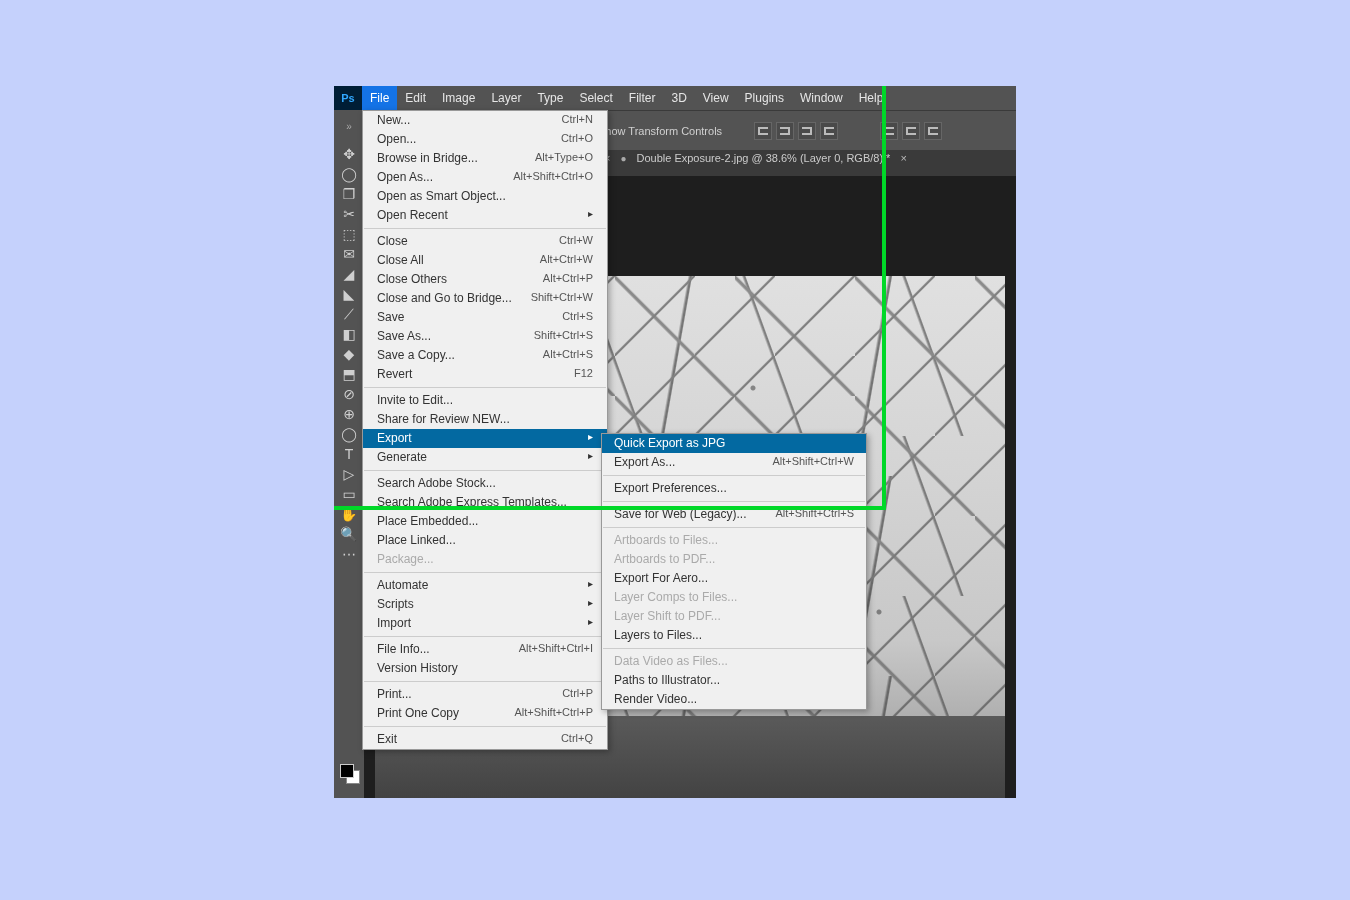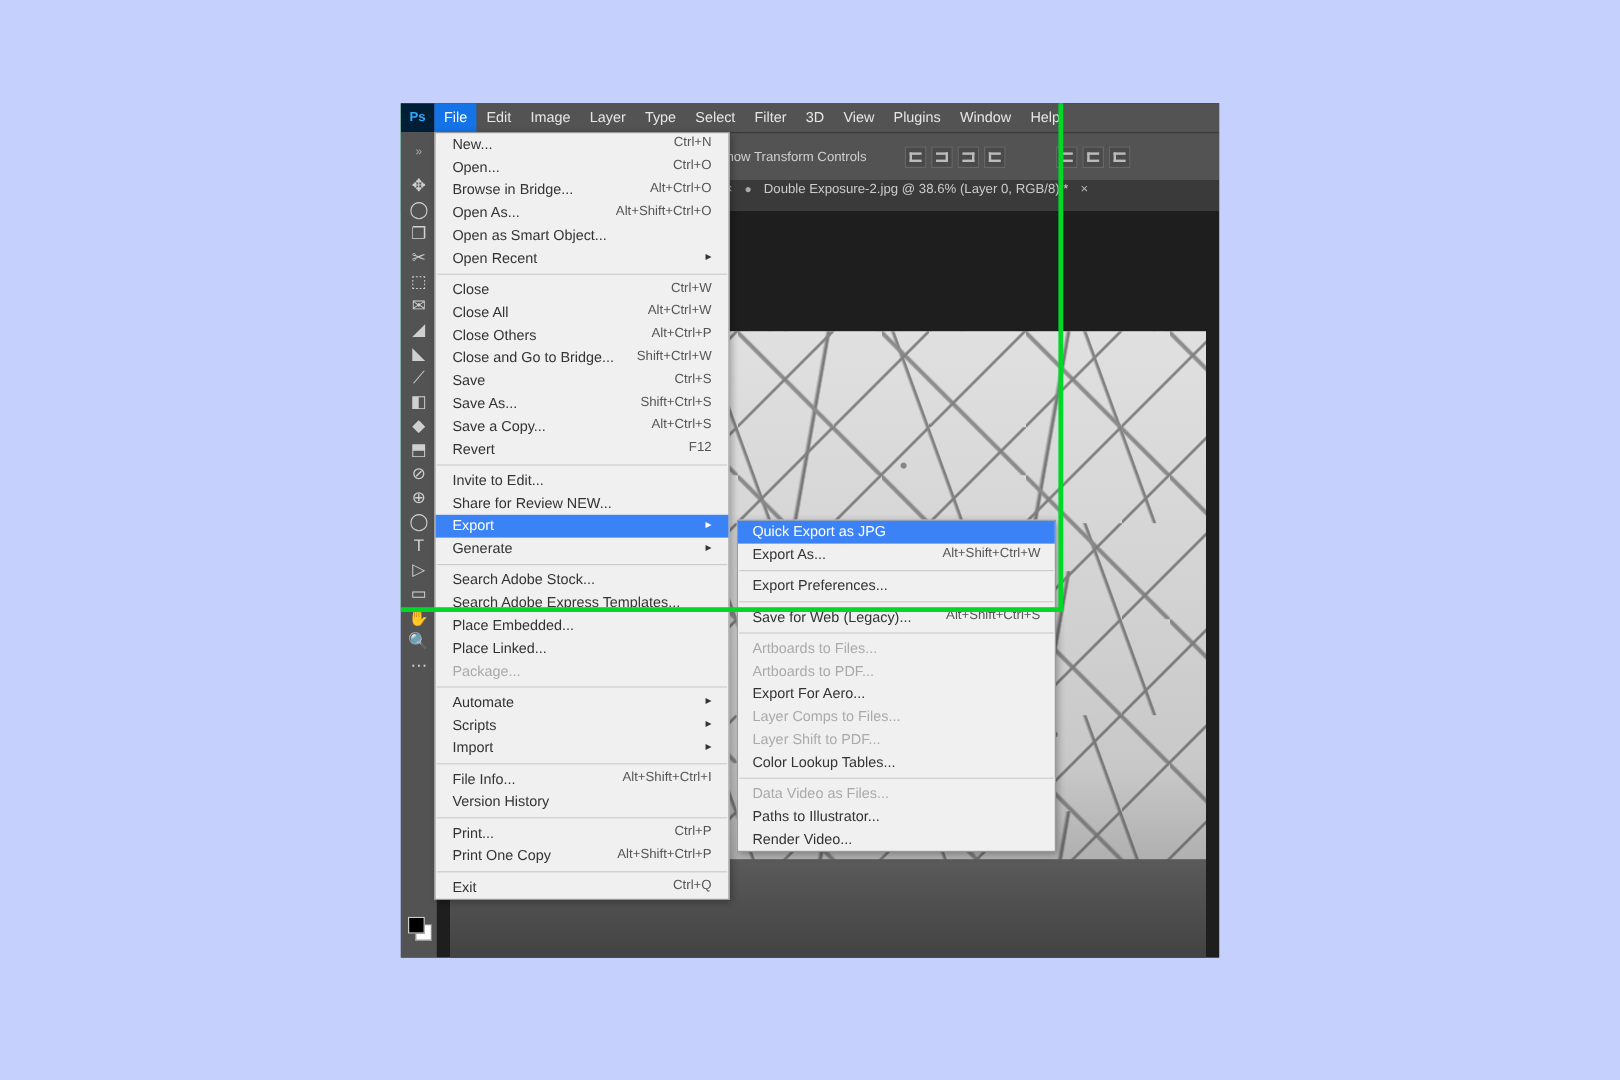--- a/index.html
+++ b/index.html
@@ -22,26 +22,26 @@
 linear-gradient(135deg,transparent 48%,#444 49%,#444 50%,transparent 51%),
 linear-gradient(45deg,transparent 48%,#555 49%,#555 50%,transparent 51%),
 linear-gradient(100deg,transparent 48%,#333 49%,#333 49.5%,transparent 50%),
 linear-gradient(70deg,transparent 48%,#444 49%,#444 49.5%,transparent 50%);
 background-size:80px 80px,120px 120px,200px 200px,160px 160px;opacity:.6}
 .ground{position:absolute;left:0;right:0;bottom:0;height:120px;background:linear-gradient(180deg,#5a5a5a 0%,#383838 100%)}
 .sidebar{position:absolute;left:0;top:24px;width:30px;bottom:0;background:#535353;display:flex;flex-direction:column;align-items:center;padding-top:6px;gap:8px;color:#d0d0d0}
 .tool{width:20px;height:20px;display:flex;align-items:center;justify-content:center;font-size:14px;cursor:default}
 .dropdown{position:absolute;left:28px;top:24px;width:246px;background:#f0f0f0;border:1px solid #999;box-shadow:2px 2px 6px rgba(0,0,0,.3);font-size:12px;color:#333}
 .dd-item{display:flex;justify-content:space-between;align-items:flex-start;padding:2px 14px;height:19px;cursor:default}
-.dd-sel{background:#3b82f6;color:#fff}
+.dd-sel{background:#0369a1;color:#fff}
 .dd-sep{height:1px;background:#ccc;margin:3px 1px}
 .disabled{color:#aaa}
 .arrow{font-size:10px}
 .sc{color:#555;font-size:11px}
-.submenu{position:absolute;left:280px;top:347px;width:266px;background:#f0f0f0;border:1px solid #999;box-shadow:2px 2px 6px rgba(0,0,0,.3);font-size:12px;color:#333}
+.submenu{position:absolute;left:267px;top:347px;width:266px;background:#f0f0f0;border:1px solid #999;box-shadow:2px 2px 6px rgba(0,0,0,.3);font-size:12px;color:#333}
 .submenu .dd-item{padding:2px 12px}
 .highlight-box{position:absolute;left:-4px;top:-4px;width:556px;height:428px;border:4px solid #00d828;pointer-events:none;z-index:99}
 .fg-swatch{position:absolute;left:6px;bottom:14px;width:20px;height:20px}
 .fg-swatch .back{position:absolute;right:0;bottom:0;width:14px;height:14px;background:#fff;border:1px solid #888}
 .fg-swatch .front{position:absolute;left:0;top:0;width:14px;height:14px;background:#000;border:1px solid #ccc}
 .align-group{display:flex;gap:4px;margin-left:20px}
 .align-ico{width:18px;height:18px;background:#4a4a4a;border:1px solid #666;display:flex;align-items:center;justify-content:center}
 .al{width:10px;height:8px;border-left:2px solid #bbb;border-top:2px solid #bbb;border-bottom:2px solid #bbb}
 .dbl{font-size:10px;color:#aaa}
 .x-close{font-size:11px;color:#bbb;cursor:default}
@@ -152,21 +152,21 @@
       <div class="dd-item">
         <span>New...</span>
         <span class="sc">Ctrl+N</span>
       </div>
       <div class="dd-item">
         <span>Open...</span>
         <span class="sc">Ctrl+O</span>
       </div>
       <div class="dd-item">
         <span>Browse in Bridge...</span>
-        <span class="sc">Alt+Ctrl+O</span>
+        <span class="sc">Alt+Type+O</span>
       </div>
       <div class="dd-item">
         <span>Open As...</span>
         <span class="sc">Alt+Shift+Ctrl+O</span>
       </div>
       <div class="dd-item">
         <span>Open as Smart Object...</span>
         <span></span>
       </div>
       <div class="dd-item">
@@ -316,21 +316,21 @@
       </div>
       <div class="dd-item disabled">
         <span>Layer Comps to Files...</span>
         <span></span>
       </div>
       <div class="dd-item disabled">
         <span>Layer Shift to PDF...</span>
         <span></span>
       </div>
       <div class="dd-item">
-        <span>Color Lookup Tables...</span>
+        <span>Layers to Files...</span>
         <span></span>
       </div>
       <div class="dd-sep"></div>
       <div class="dd-item disabled">
         <span>Data Video as Files...</span>
         <span></span>
       </div>
       <div class="dd-item">
         <span>Paths to Illustrator...</span>
         <span></span>

